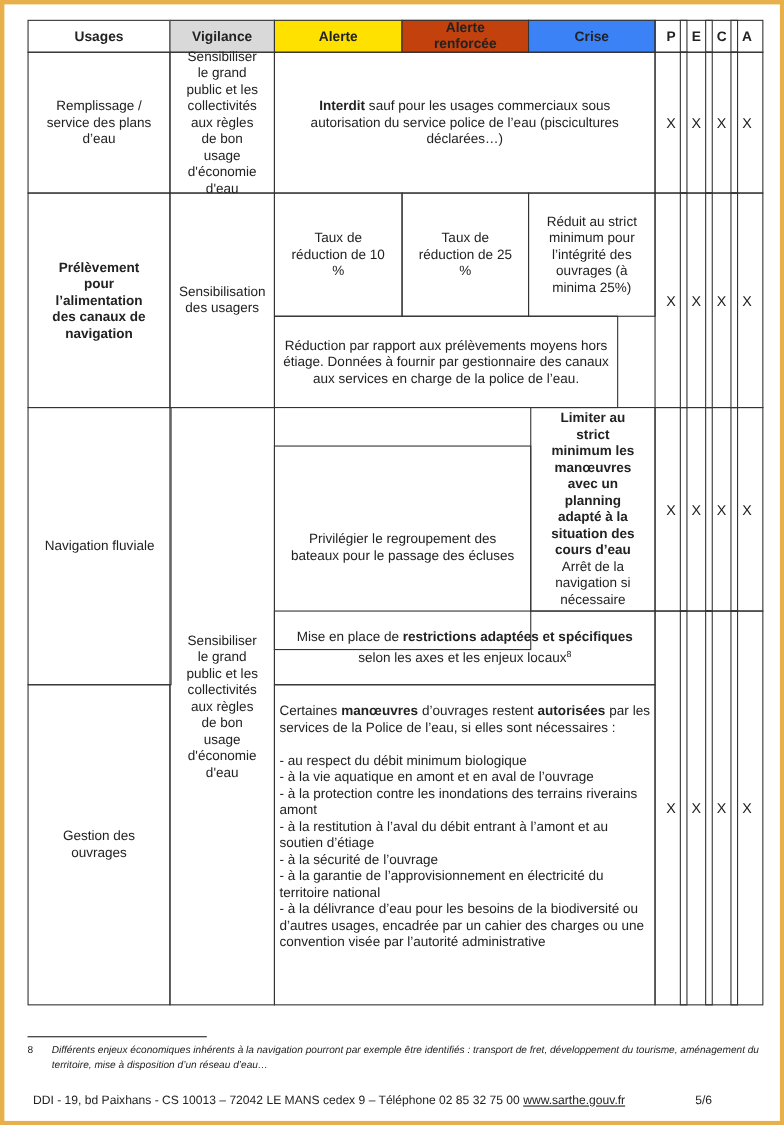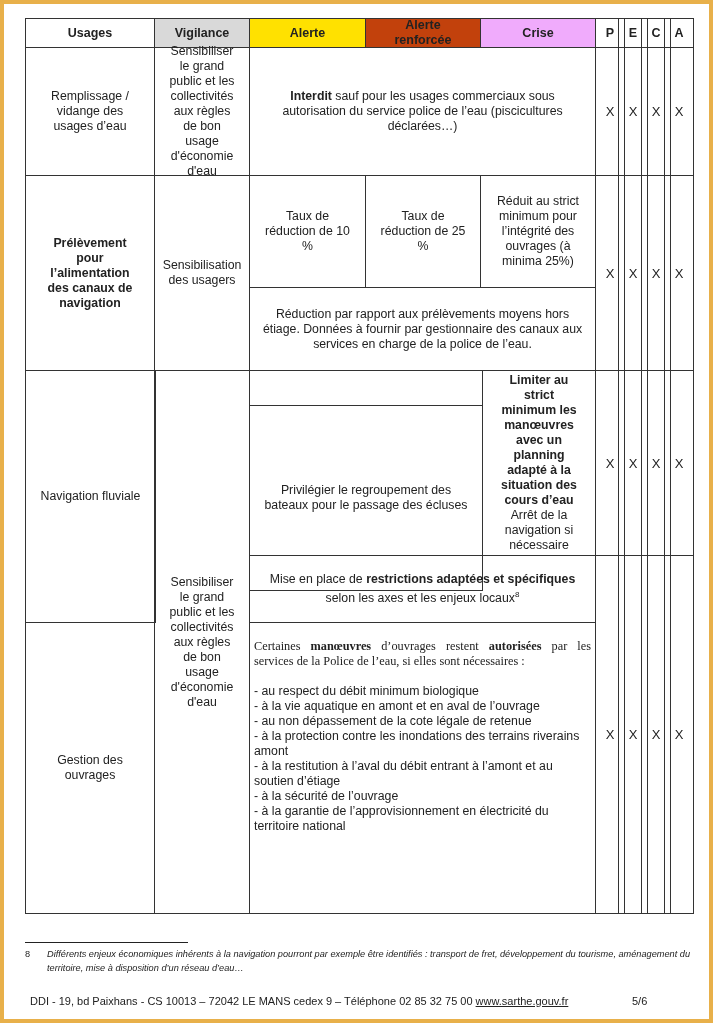--- a/index.html
+++ b/index.html
@@ -27,42 +27,42 @@
 </style>
 </head>
 <body>
 
 <div class="frame"></div>
 
 <div class="cell hdr" style="left:25px;top:18px;width:130px;height:30px;">Usages</div>
 <div class="cell hdr" style="left:154px;top:18px;width:96px;height:30px;background:#d9d9d9;">Vigilance</div>
 <div class="cell hdr" style="left:249px;top:18px;width:117px;height:30px;background:#ffe100;">Alerte</div>
 <div class="cell hdr" style="left:365px;top:18px;width:116px;height:30px;background:#c2410c;">Alerte renforcée</div>
-<div class="cell hdr" style="left:480px;top:18px;width:116px;height:30px;background:#f0abfc;">Crise</div>
+<div class="cell hdr" style="left:480px;top:18px;width:116px;height:30px;background:#3b82f6;">Crise</div>
 <div class="cell hdr" style="left:595px;top:18px;width:24px;height:30px;">P</div>
 <div class="cell hdr" style="left:618px;top:18px;width:24px;height:30px;">E</div>
 <div class="cell hdr" style="left:641px;top:18px;width:24px;height:30px;">C</div>
 <div class="cell hdr" style="left:664px;top:18px;width:24px;height:30px;">A</div>
 
-<div class="cell" style="left:25px;top:47px;width:130px;height:129px;">Remplissage / vidange des usages d’eau</div>
+<div class="cell" style="left:25px;top:47px;width:130px;height:129px;">Remplissage / service des plans d’eau</div>
 <div class="cell" style="left:154px;top:47px;width:96px;height:129px;">Sensibiliser le grand public et les collectivités aux règles de bon usage d'économie d'eau</div>
 <div class="cell" style="left:249px;top:47px;width:347px;height:129px;padding:2px 16px;">
     <span><span class="b">Interdit</span><span> sauf pour les usages commerciaux sous autorisation du service police de l’eau (piscicultures déclarées…)</span></span>
   </div>
 <div class="cell x" style="left:595px;top:47px;width:24px;height:129px;">X</div>
 <div class="cell x" style="left:618px;top:47px;width:24px;height:129px;">X</div>
 <div class="cell x" style="left:641px;top:47px;width:24px;height:129px;">X</div>
 <div class="cell x" style="left:664px;top:47px;width:24px;height:129px;">X</div>
 
 <div class="cell" style="left:25px;top:175px;width:130px;height:196px;font-weight:bold;">Prélèvement pour l’alimentation des canaux de navigation</div>
 <div class="cell" style="left:154px;top:175px;width:96px;height:196px;">Sensibilisation des usagers</div>
 <div class="cell" style="left:249px;top:175px;width:117px;height:113px;">Taux de réduction de 10 %</div>
 <div class="cell" style="left:365px;top:175px;width:116px;height:113px;">Taux de réduction de 25 %</div>
 <div class="cell" style="left:480px;top:175px;width:116px;height:113px;">Réduit au strict minimum pour l’intégrité des ouvrages (à minima 25%)</div>
-<div class="cell" style="left:249px;top:287px;width:347px;height:84px;padding:14px 6px;">Réduction par rapport aux prélèvements moyens hors étiage. Données à fournir par gestionnaire des canaux aux services en charge de la police de l’eau.</div>
+<div class="cell" style="left:249px;top:287px;width:313px;height:84px;padding:14px 6px;">Réduction par rapport aux prélèvements moyens hors étiage. Données à fournir par gestionnaire des canaux aux services en charge de la police de l’eau.</div>
 <div class="cell x" style="left:595px;top:175px;width:24px;height:196px;">X</div>
 <div class="cell x" style="left:618px;top:175px;width:24px;height:196px;">X</div>
 <div class="cell x" style="left:641px;top:175px;width:24px;height:196px;">X</div>
 <div class="cell x" style="left:664px;top:175px;width:24px;height:196px;">X</div>
 
 <div class="cell" style="left:25px;top:370px;width:131px;height:253px;text-align:center;">Navigation fluviale</div>
 <div class="cell" style="left:154px;top:370px;width:96px;height:544px;">Sensibiliser le grand public et les collectivités aux règles de bon usage d'économie d'eau</div>
 <div class="cell" style="left:249px;top:370px;width:234px;height:186px;margin-top:35px;">Privilégier le regroupement des bateaux pour le passage des écluses</div>
 <div class="cell" style="left:482px;top:370px;width:114px;height:186px;flex-direction:column;">
   <span class="b">Limiter au strict minimum les manœuvres avec un planning adapté à la situation des cours d’eau</span>
@@ -72,29 +72,29 @@
 <div class="cell x" style="left:618px;top:370px;width:24px;height:186px;">X</div>
 <div class="cell x" style="left:641px;top:370px;width:24px;height:186px;">X</div>
 <div class="cell x" style="left:664px;top:370px;width:24px;height:186px;">X</div>
 
 <div class="cell" style="left:249px;top:555px;width:347px;height:68px;">
     <span><span>Mise en place de </span><span class="b">restrictions adaptées et spécifiques</span><br><span> selon les axes et les enjeux locaux</span><sup style="font-size:8px;">8</sup></span>
   </div>
 
 <div class="cell" style="left:25px;top:622px;width:130px;height:292px;">Gestion des ouvrages</div>
 <div class="cell left-text" style="left:249px;top:622px;width:347px;height:292px;flex-direction:column;padding:16px 4px 2px 4px;">
-  <div style="text-align:justify;font-family:Liberation Serif, serif;"><span>Certaines </span><span class="b">manœuvres</span><span> d’ouvrages restent </span><span class="b">autorisées</span><span> par les services de la Police de l’eau, si elles sont nécessaires :</span></div>
+  <div style="text-align:justify;"><span>Certaines </span><span class="b">manœuvres</span><span> d’ouvrages restent </span><span class="b">autorisées</span><span> par les services de la Police de l’eau, si elles sont nécessaires :</span></div>
   <div style="margin-top:15px;">
     <div>- au respect du débit minimum biologique</div>
     <div>- à la vie aquatique en amont et en aval de l’ouvrage</div>
-    <div>- au non dépassement de la cote légale de retenue</div>
     <div>- à la protection contre les inondations des terrains riverains amont</div>
     <div>- à la restitution à l’aval du débit entrant à l’amont et au soutien d’étiage</div>
     <div>- à la sécurité de l’ouvrage</div>
     <div>- à la garantie de l’approvisionnement en électricité du territoire national</div>
+    <div>- à la délivrance d’eau pour les besoins de la biodiversité ou d’autres usages, encadrée par un cahier des charges ou une convention visée par l’autorité administrative</div>
   </div>
 </div>
 <div class="cell x" style="left:595px;top:555px;width:24px;height:359px;">X</div>
 <div class="cell x" style="left:618px;top:555px;width:24px;height:359px;">X</div>
 <div class="cell x" style="left:641px;top:555px;width:24px;height:359px;">X</div>
 <div class="cell x" style="left:664px;top:555px;width:24px;height:359px;">X</div>
 
 <div class="fnline"></div>
 <div class="fn">
   <span class="num">8</span>

